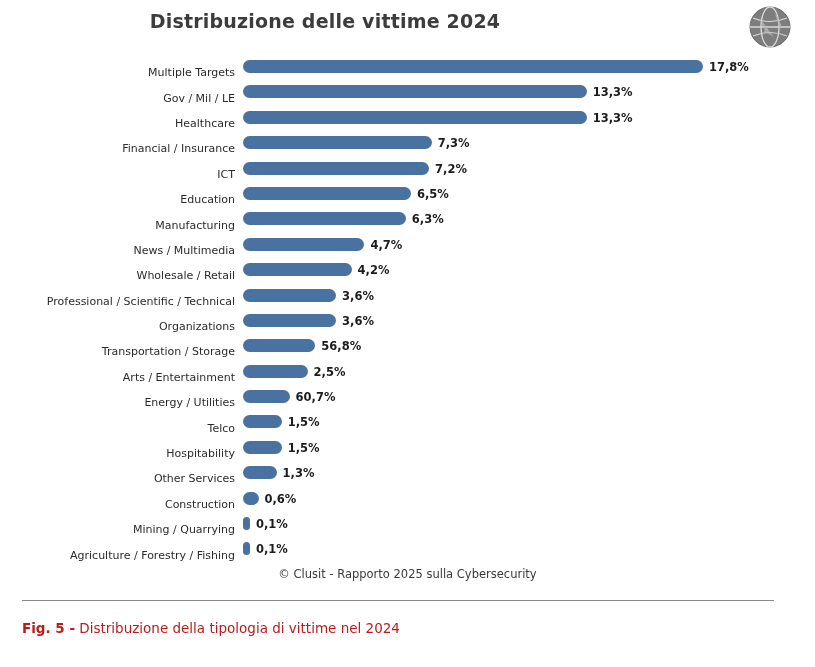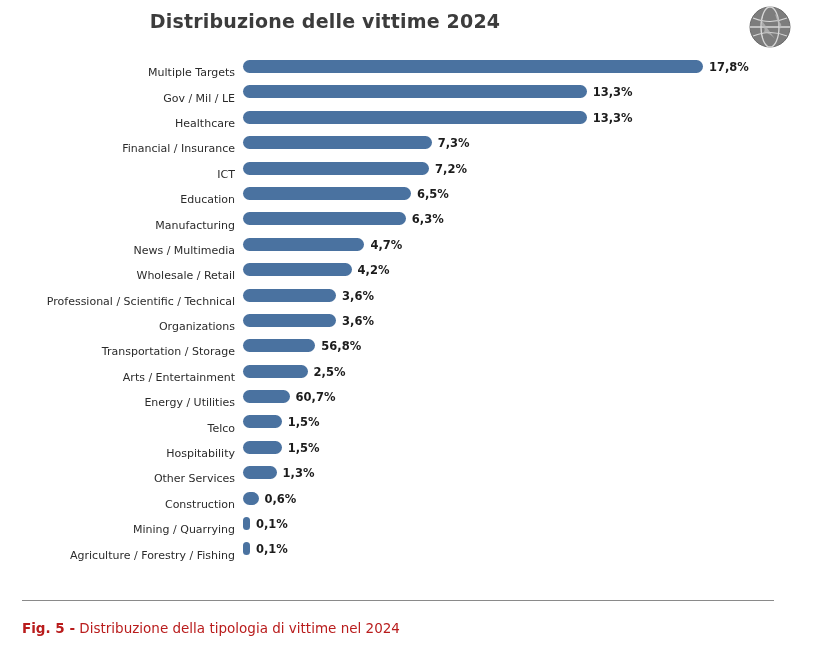--- a/index.html
+++ b/index.html
@@ -285,20 +285,21 @@
         <div class="row">
           <div class="row-label">Agriculture / Forestry / Fishing</div>
           <div class="bar-wrap">
             <div class="bar" style="width: 7px; background: rgb(74, 114, 160);"></div>
             <div class="bar-value">0,1%</div>
           </div>
         </div>
       </div>
   </div>
 
+  <div class="source-note">© Clusit - Rapporto 2025 sulla Cybersecurity</div>
 
   <div class="divider"></div>
 
   <div class="caption">
     <b>Fig. 5 -</b>
     <span class="cap-text">Distribuzione della tipologia di vittime nel 2024</span>
   </div>
 
 </div>
 

